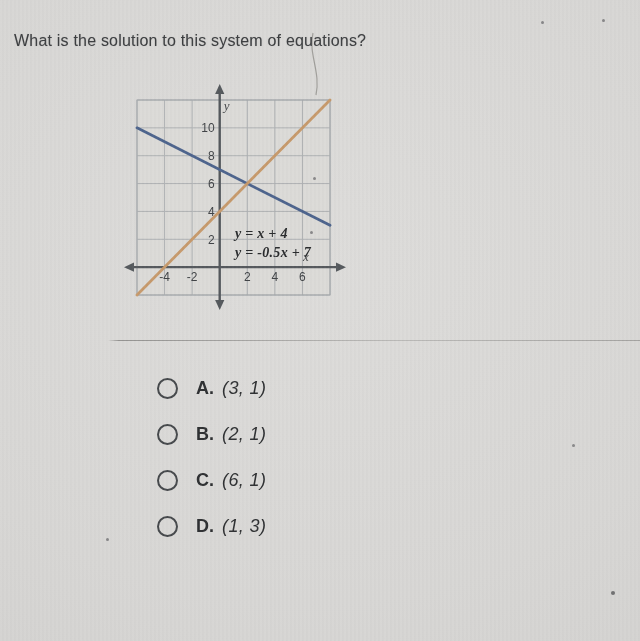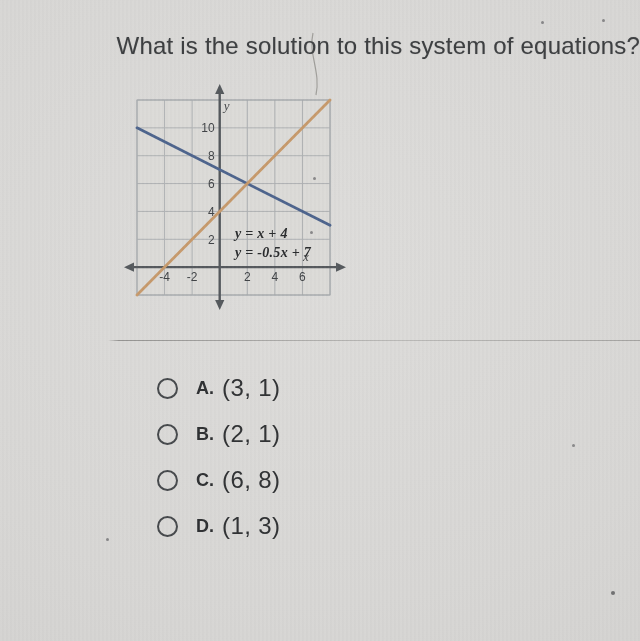--- a/index.html
+++ b/index.html
@@ -9,41 +9,41 @@
       radial-gradient(150% 120% at 48% 40%, #dddcda 0%, #d7d6d4 45%, #d0cfcd 78%, #c7c6c4 100%);
     font-family:"Liberation Sans",sans-serif;
   }
   .photo::after{ 
     content:"";position:absolute;inset:0;pointer-events:none;
     background:repeating-linear-gradient(90deg, rgba(255,255,255,.045) 0 2px, rgba(90,90,96,.035) 2px 4px);
     mix-blend-mode:normal;opacity:.5;
   }
   .question{
     position:absolute;top:32px;left:14px;width:626px;
-    text-align:right;font-size:24px;letter-spacing:.2px;color:#3c3e40;
+    text-align:left;font-size:16px;letter-spacing:.2px;color:#3c3e40;
     text-shadow:0 0 1px rgba(60,60,60,.25);
   }
   .graph-wrap{position:absolute;left:120px;top:82px;width:240px;height:250px;}
   .graph-wrap svg{display:block;}
   .tick{font:12px "Liberation Sans",sans-serif;fill:#3f4245;}
   .axletter{font:italic 13px "Liberation Serif",serif;fill:#45484b;}
   .eq{font:italic 600 14px "Liberation Serif",serif;fill:#282a2c;letter-spacing:.3px;}
   .divider{
     position:absolute;left:108px;top:340px;width:532px;height:1px;
     background:linear-gradient(90deg, rgba(130,129,127,0) 0, rgba(130,129,127,.8) 2%,
                rgba(145,144,142,.45) 55%, rgba(135,134,132,.65) 100%);
   }
   .options{position:absolute;left:157px;top:376px;}
   .option{display:flex;align-items:center;height:24px;margin-bottom:22px;cursor:pointer;}
   .radio{
     box-sizing:border-box;width:21px;height:21px;border:2.2px solid #45484b;
     border-radius:50%;background:transparent;margin-right:18px;flex:0 0 auto;
   }
   .letter{font-weight:bold;font-size:18px;color:#2e3032;width:26px;flex:0 0 auto;}
-  .value{font-size:24px;color:#2e3032;letter-spacing:.4px;}
+  .value{font-size:18px;color:#2e3032;letter-spacing:.4px;font-style:italic;}
   .speck{position:absolute;width:3px;height:3px;border-radius:50%;background:rgba(70,70,72,.55);}
   .speck.big{width:4px;height:4px;background:rgba(55,55,58,.65);}
   .hair{position:absolute;left:300px;top:28px;pointer-events:none;}
 </style>
 </head>
 <body>
 
 <div class="photo">
 
   <svg class="hair" width="30" height="72">
@@ -106,21 +106,21 @@
       <span class="value">(3, 1)</span>
     </div>
     <div class="option">
       <span class="radio"></span>
       <span class="letter">B.</span>
       <span class="value">(2, 1)</span>
     </div>
     <div class="option">
       <span class="radio"></span>
       <span class="letter">C.</span>
-      <span class="value">(6, 8)</span>
+      <span class="value">(6, 1)</span>
     </div>
     <div class="option">
       <span class="radio"></span>
       <span class="letter">D.</span>
       <span class="value">(1, 3)</span>
     </div>
   </div>
 
   <i class="speck" style="left:541px;top:21px"></i>
   <i class="speck" style="left:602px;top:19px"></i>

